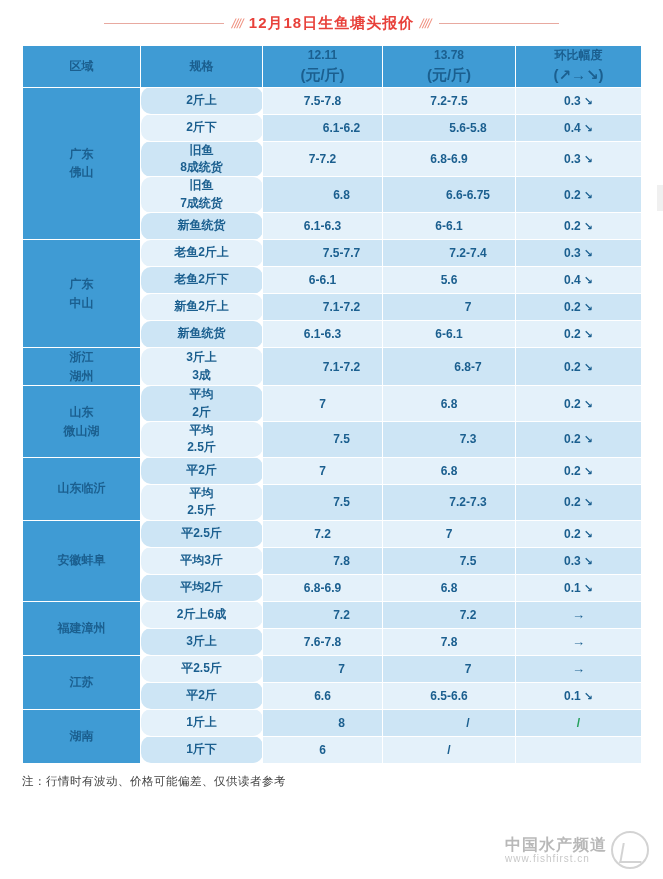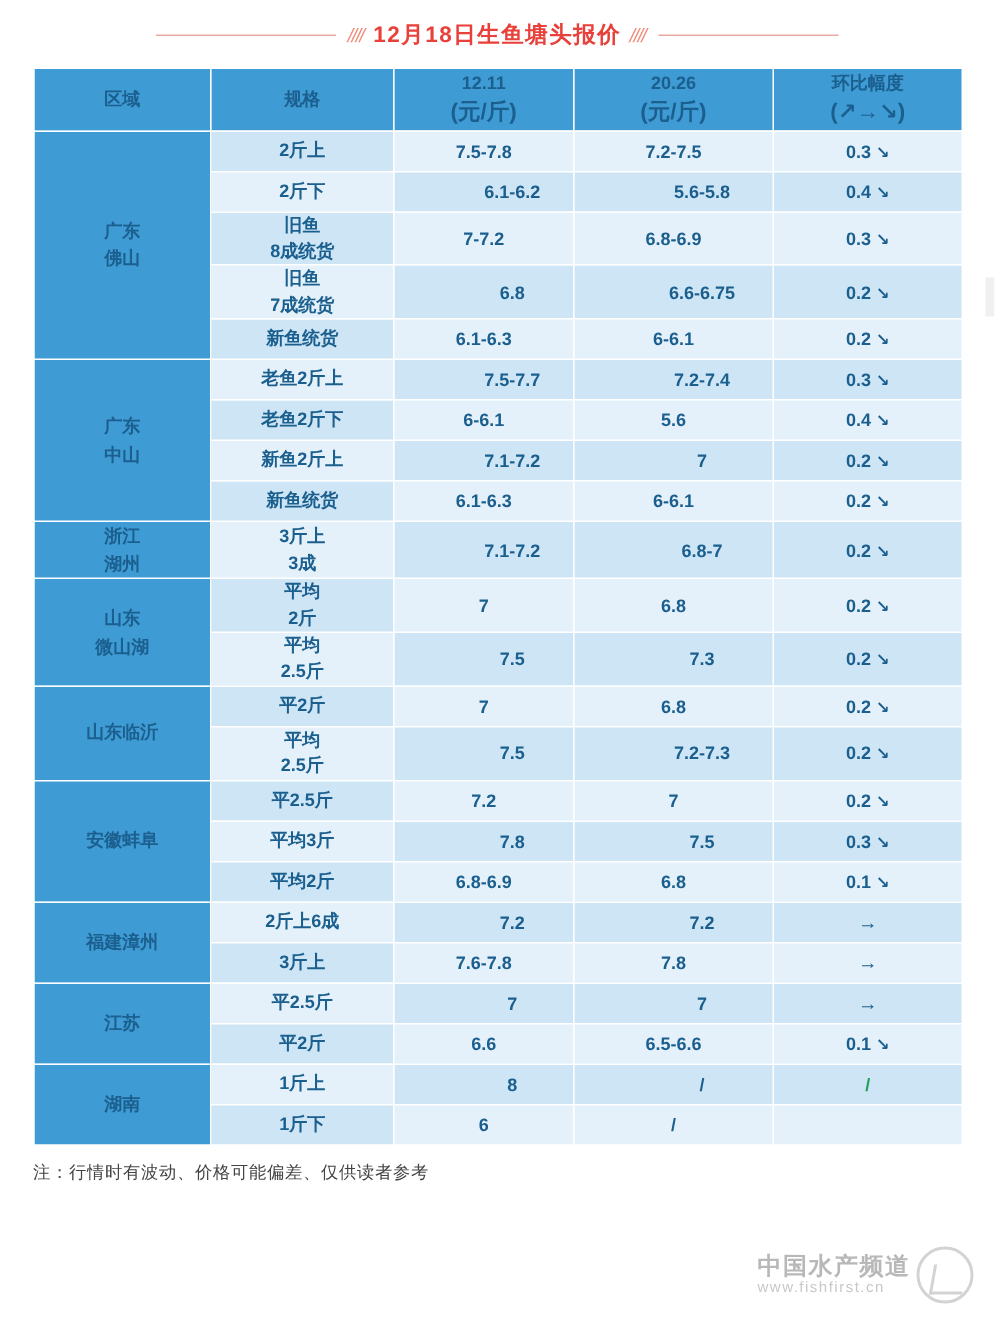--- a/index.html
+++ b/index.html
@@ -86,20 +86,21 @@
     color: #ffffff;
     font-weight: bold;
     font-size: 12.5px;
     line-height: 1.55;
   }
   td.spec {
     background: #cde5f5;
     font-weight: bold;
     line-height: 1.45;
     color: #15608f;
+    border-radius: 10px;
   }
   td.spec.alt {
     background: #e4f1fa;
   }
   td.val {
     background: #e4f1fa;
     color: #1b5f8f;
     font-weight: bold;
   }
   td.val.alt {
@@ -206,21 +207,21 @@
       </colgroup>
       <thead>
         <tr>
           <th>区域</th>
           <th>规格</th>
           <th>
             <span>12.11</span>
             <span class="sub">(元/斤)</span>
           </th>
           <th>
-            <span>20.26</span>
+            <span>13.78</span>
             <span class="sub">(元/斤)</span>
           </th>
           <th>
             <span>环比幅度</span>
             <span class="sub">(↗→↘)</span>
           </th>
         </tr>
       </thead>
       <tbody id="price-body">
           <tr>

